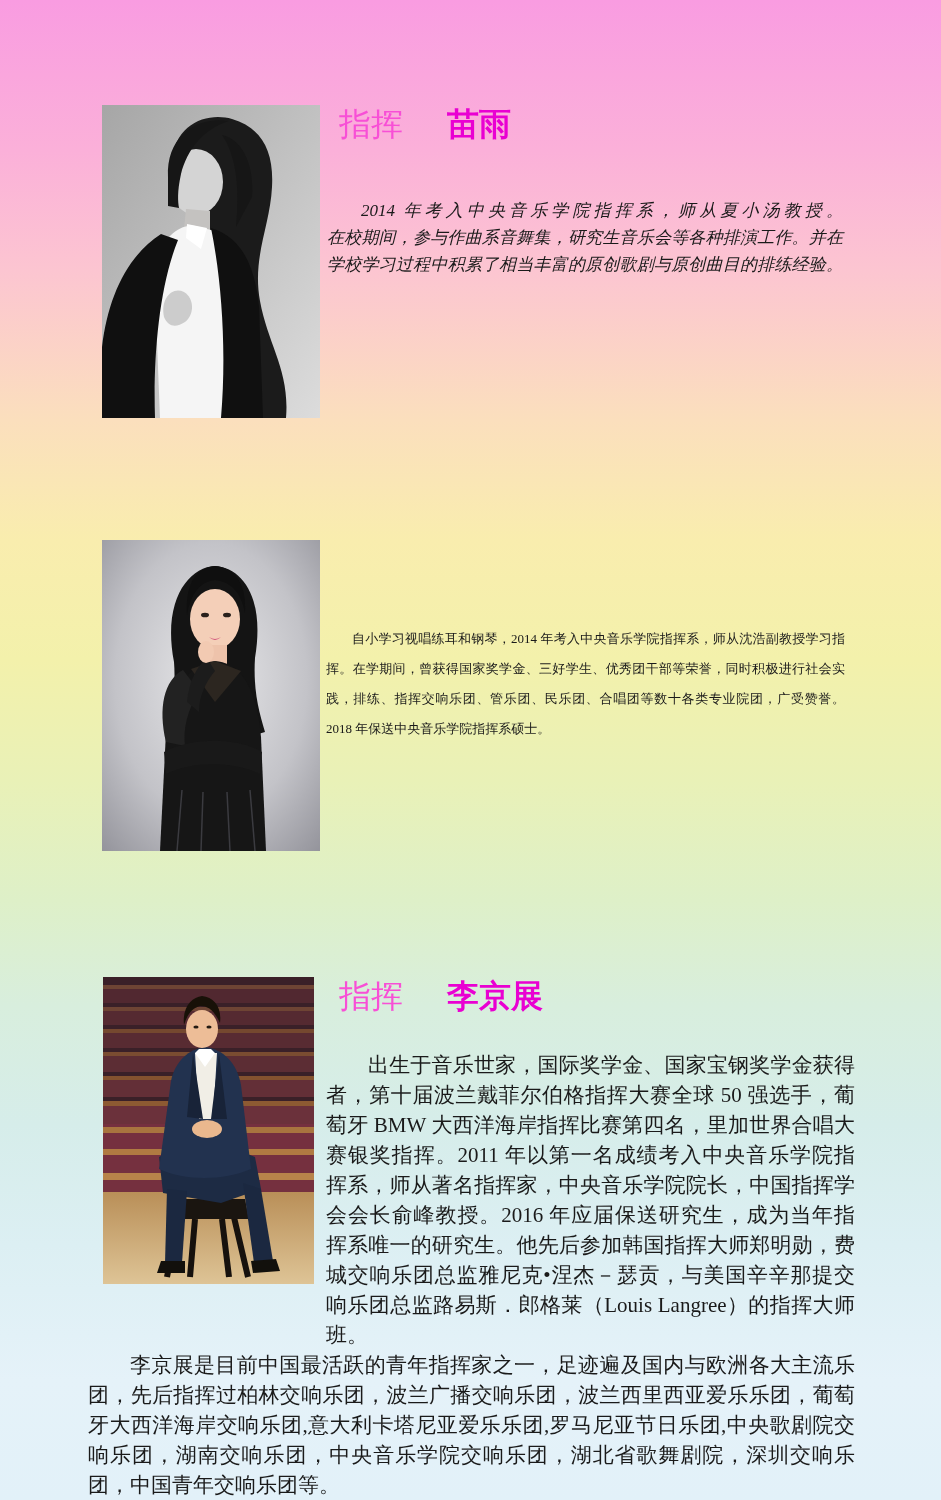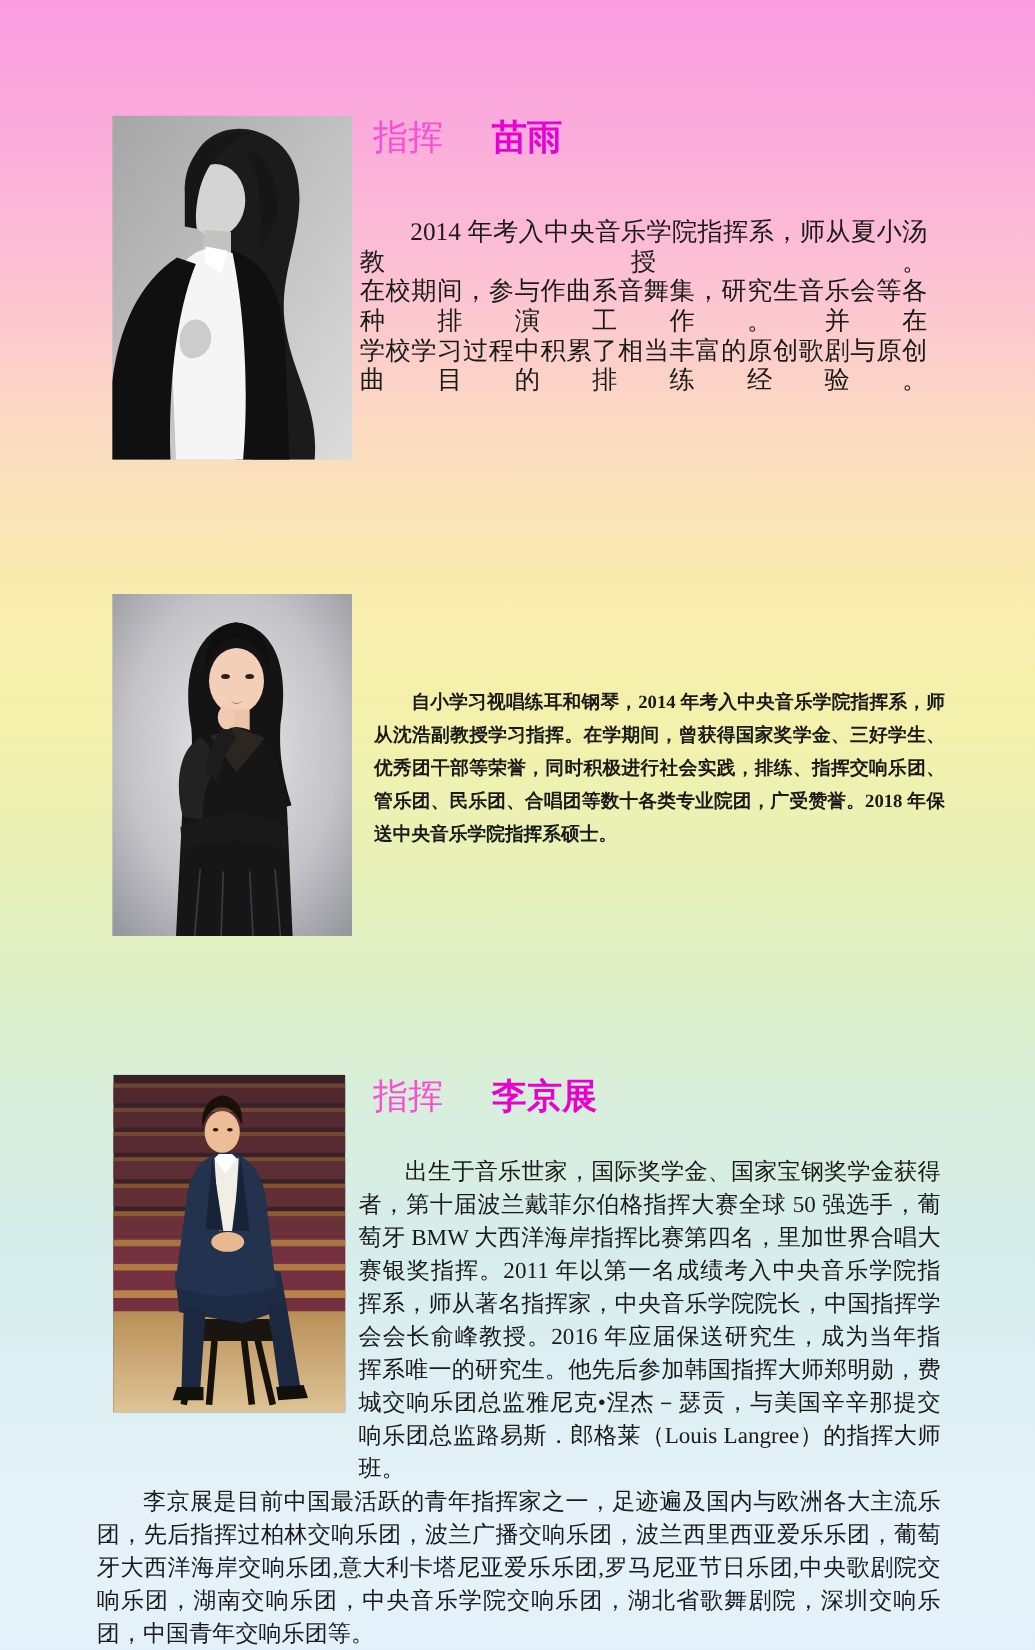--- a/index.html
+++ b/index.html
@@ -18,23 +18,23 @@
   .photo{position:absolute;top:0;}
   .photo svg{display:block;}
   .photo1{left:102px;width:218px;height:313px;}
   .photo2{left:102px;width:218px;height:311px;}
   .photo3{left:103px;width:211px;height:307px;}
   .title{position:absolute;left:339px;top:-1px;font-size:32px;line-height:40px;white-space:nowrap;}
   .s2 .title{top:2px;}
   .role{color:#f84fd6;font-weight:normal;}
   .name{color:#e900d2;font-weight:bold;margin-left:44px;}
   .para{text-align:justify;color:#1a1a1a;margin:0;}
-  .p1{position:absolute;left:327px;top:92px;width:516px;font-size:23px;line-height:27px;
-      white-space:pre-line;text-indent:2em;text-align-last:justify;}
-  .p2{position:absolute;left:340px;top:84px;width:519px;font-size:17px;line-height:30px;text-indent:2em;font-weight:bold;}
+  .p1{position:absolute;left:327px;top:92px;width:516px;font-size:17px;line-height:27px;
+      white-space:pre-line;text-indent:2em;text-align-last:justify;font-style:italic;}
+  .p2{position:absolute;left:326px;top:84px;width:519px;font-size:13px;line-height:30px;text-indent:2em;}
   .sec3-text{position:absolute;left:88px;top:73px;width:767px;font-size:21px;line-height:30px;}
   .float-spacer{float:left;width:238px;height:272px;}
   .sec3-text p{margin:0;text-align:justify;text-indent:2em;}
 </style>
 </head>
 <body>
 
 <div class="page">
 
   <div class="section s1">

